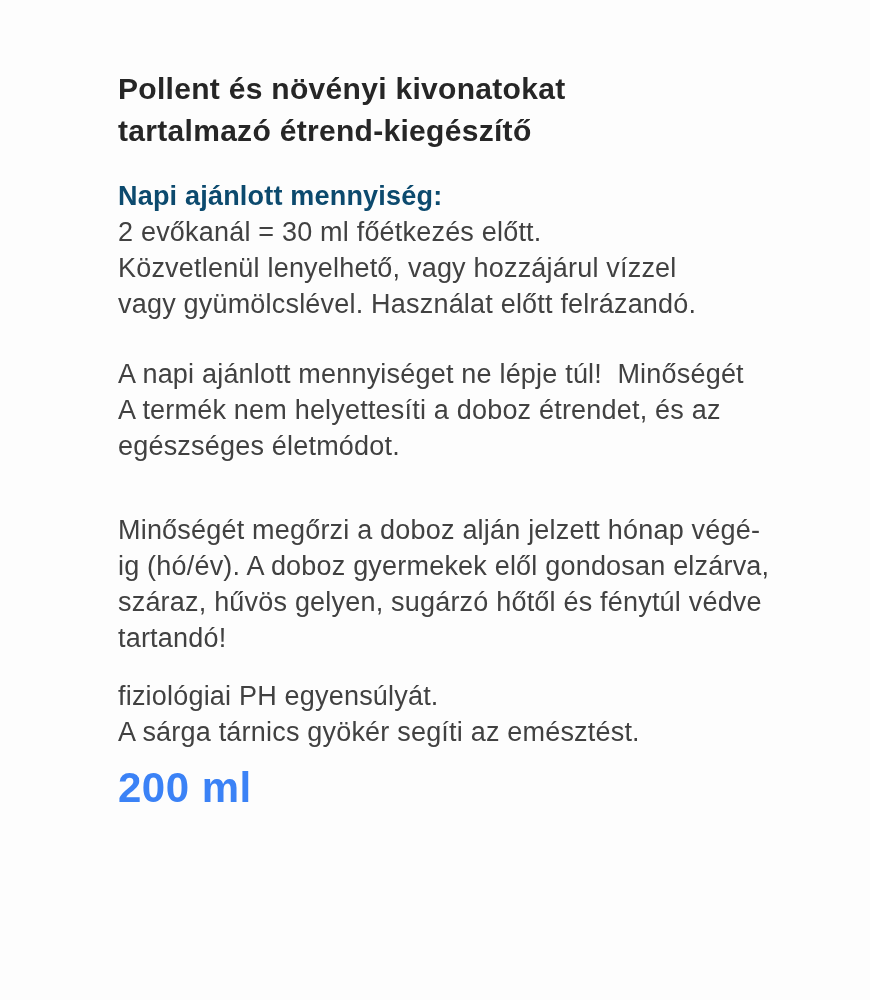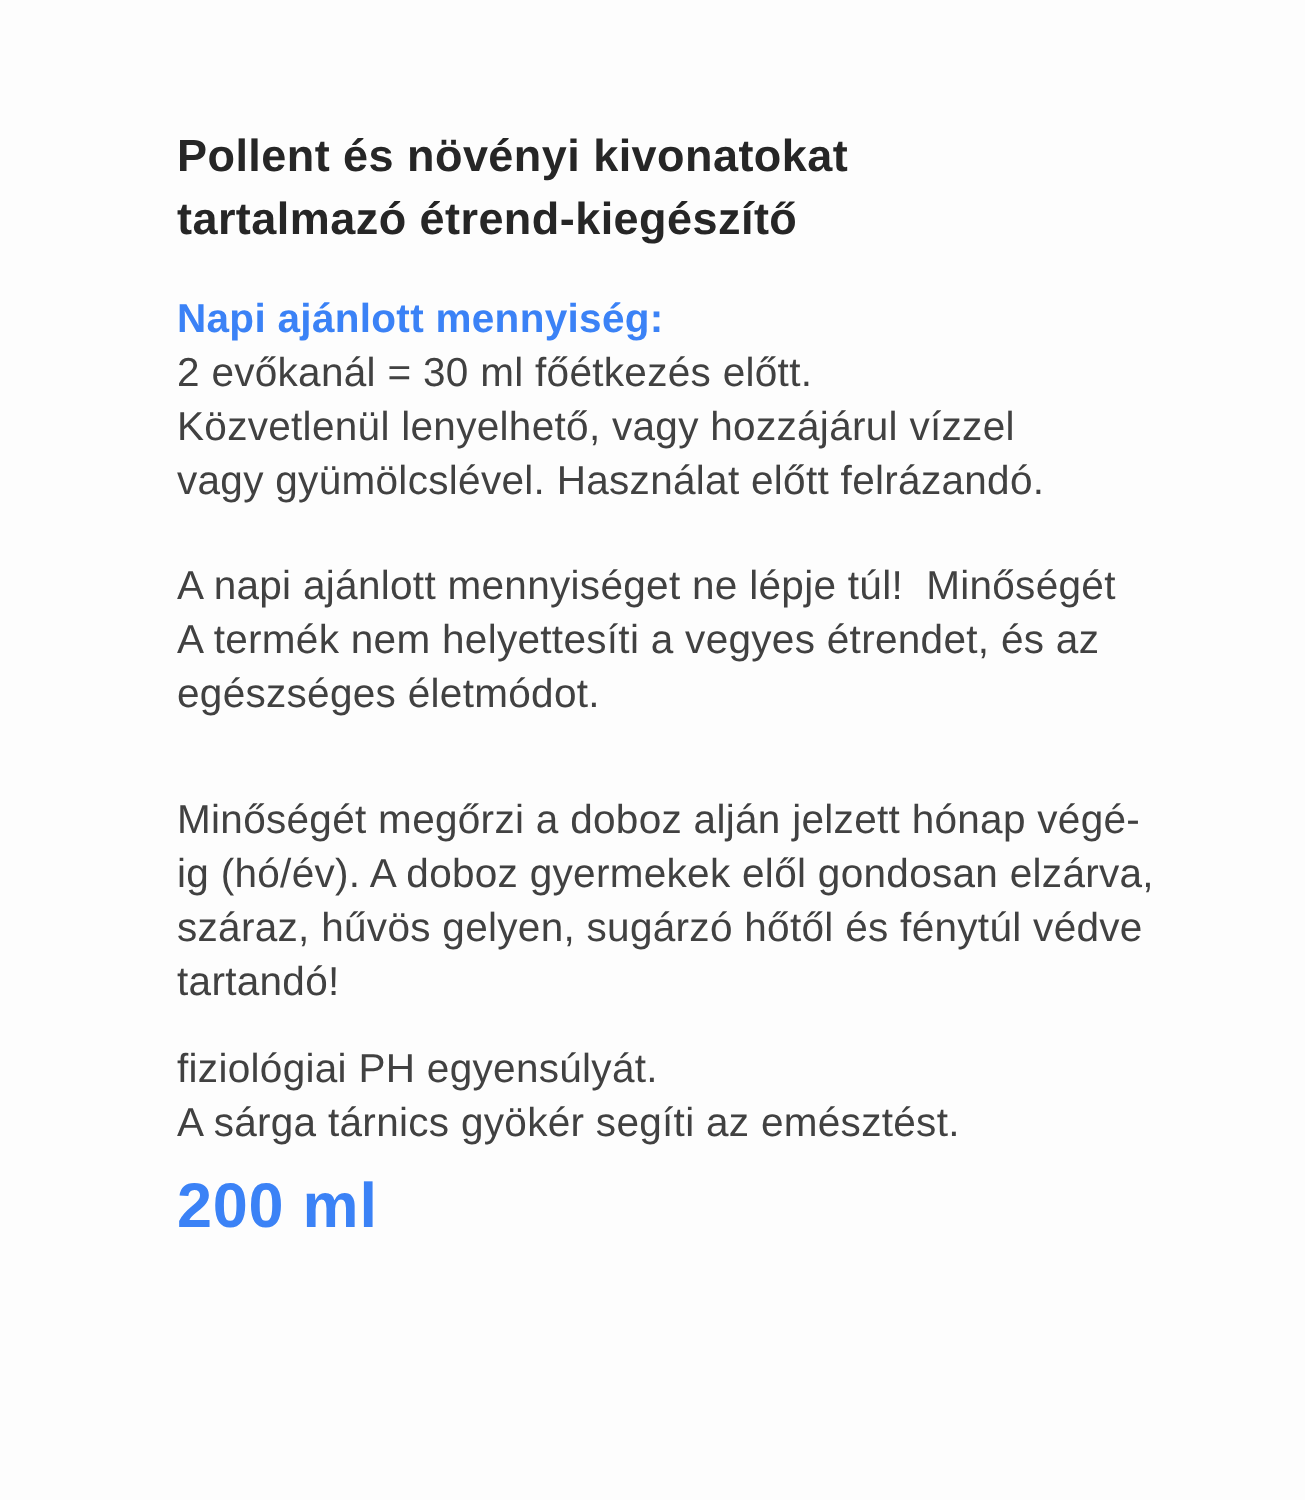--- a/index.html
+++ b/index.html
@@ -11,40 +11,40 @@
     position: relative;
     width: 870px;
     height: 1000px;
     background: #fdfdfd;
     overflow: hidden;
     font-family: "Liberation Sans", sans-serif;
     color: #3b3b3b;
   }
   .content {
     position: absolute;
-    top: 84px;
+    top: 68px;
     left: 118px;
     right: 60px;
   }
   .title {
     font-size: 30px;
     font-weight: bold;
     line-height: 42px;
     color: #262626;
     letter-spacing: 0.3px;
   }
   .para {
     font-size: 27px;
     line-height: 36px;
     letter-spacing: 0.2px;
     color: #414141;
   }
   .para .bold-line {
     font-weight: bold;
-    color: #3b82f6;
+    color: #0c4a6e;
   }
   .line {
     white-space: pre-wrap;
   }
   .dosage   { margin-top: 26px; }
   .warning  { margin-top: 34px; }
   .storage  { margin-top: 48px; }
   .benefits { margin-top: 22px; }
   .volume {
     margin-top: 14px;
@@ -67,21 +67,21 @@
 
     <div class="para dosage">
       <div class="line bold-line">Napi ajánlott mennyiség:</div>
       <div class="line">2 evőkanál = 30 ml főétkezés előtt.</div>
       <div class="line">Közvetlenül lenyelhető, vagy hozzájárul vízzel</div>
       <div class="line">vagy gyümölcslével. Használat előtt felrázandó.</div>
     </div>
 
     <div class="para warning">
       <div class="line">A napi ajánlott mennyiséget ne lépje túl!  Minőségét</div>
-      <div class="line">A termék nem helyettesíti a vegyes étrendet, és az</div>
+      <div class="line">A termék nem helyettesíti a doboz étrendet, és az</div>
       <div class="line">egészséges életmódot.</div>
     </div>
 
     <div class="para storage">
       <div class="line">Minőségét megőrzi a doboz alján jelzett hónap végé-</div>
       <div class="line">ig (hó/év). A doboz gyermekek elől gondosan elzárva,</div>
       <div class="line">száraz, hűvös gelyen, sugárzó hőtől és fénytúl védve</div>
       <div class="line">tartandó!</div>
     </div>
 

